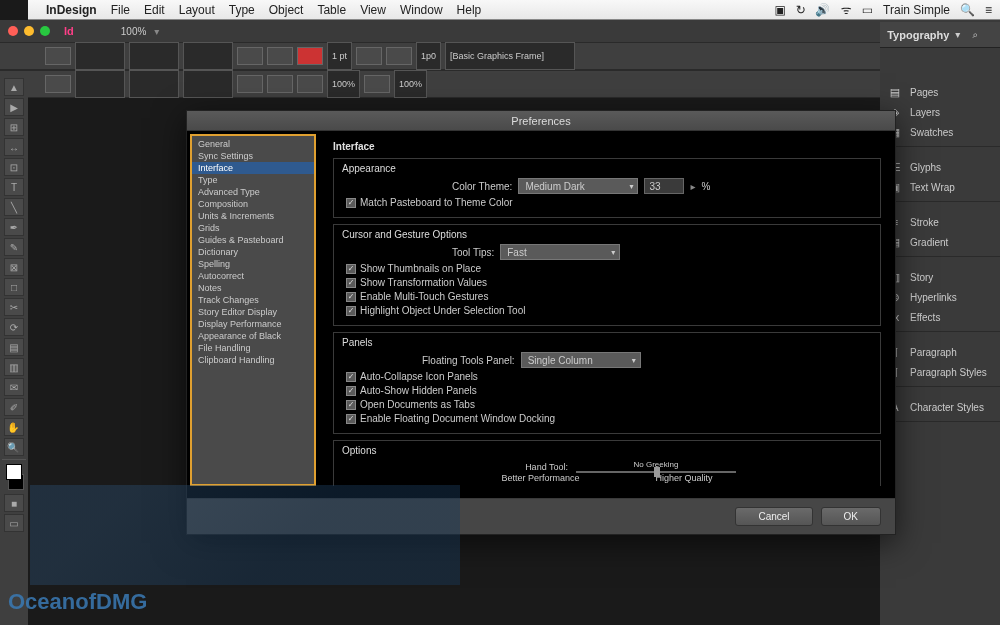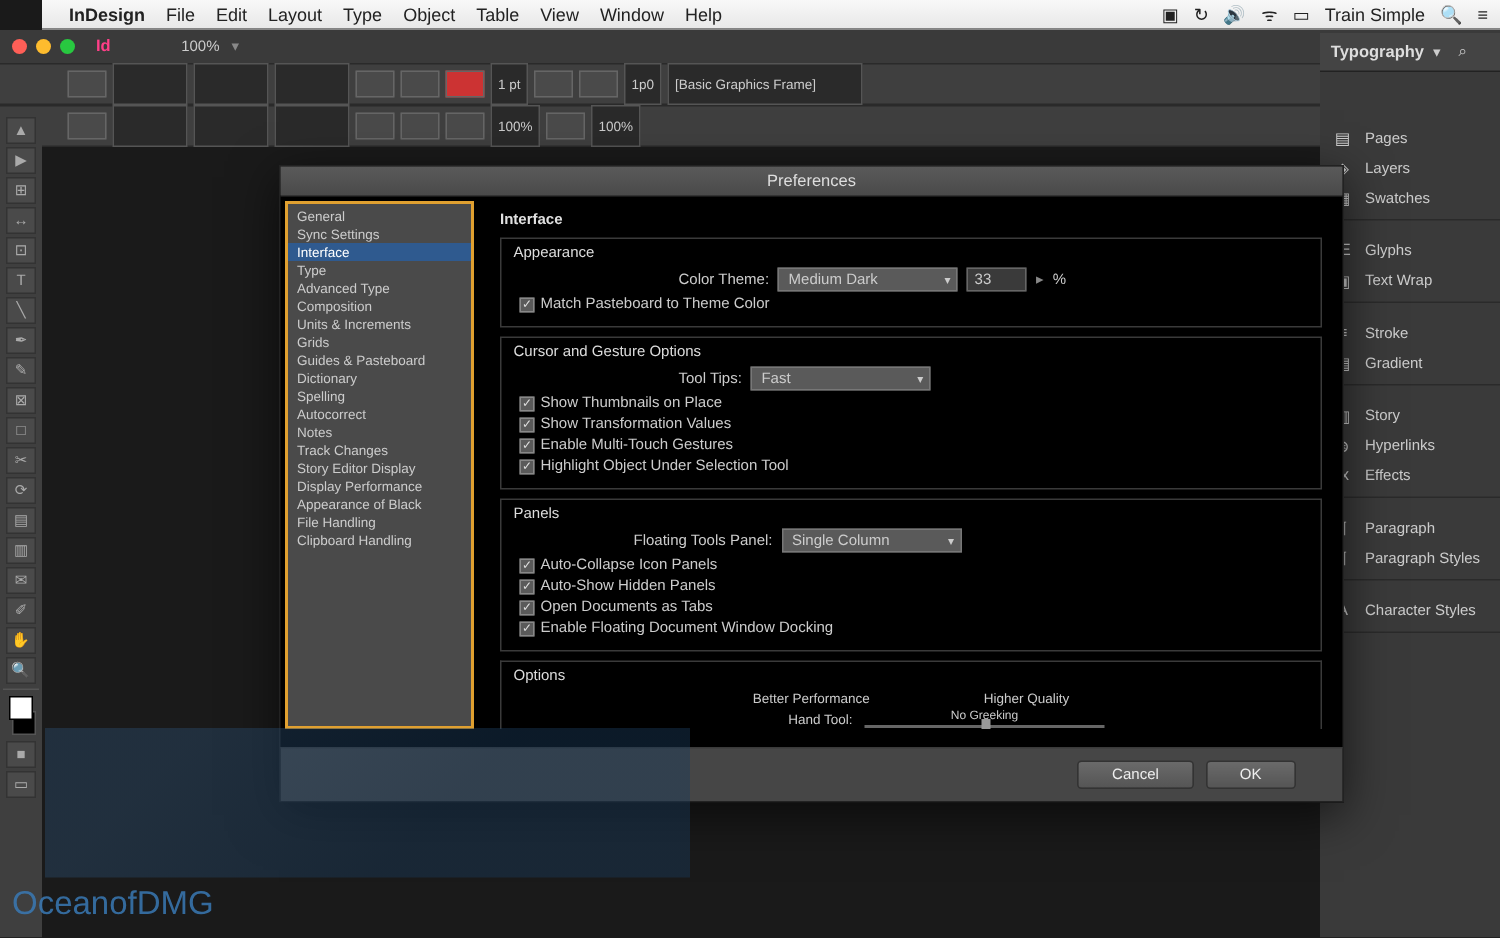--- a/index.html
+++ b/index.html
@@ -56,25 +56,25 @@
 .row { display:flex; align-items:center; margin:3px 0; font-size:10px; gap:6px;}
 .row.indent { padding-left: 110px;}
 .chk { display:flex; align-items:center; gap:4px; margin:3px 0 3px 4px; font-size:10px;}
 .chk .box { width:10px; height:10px; background:#5a5a5a; border:1px solid #888; display:flex; align-items:center; justify-content:center; font-size:8px; color:#ddd;}
 .dd { background:#5a5a5a; border:1px solid #777; height:16px; padding:0 18px 0 6px; position:relative; font-size:10px; display:flex; align-items:center; min-width:120px;}
 .dd::after { content:"▾"; position:absolute; right:4px; font-size:8px;}
 .num-field { background:#3a3a3a; border:1px solid #666; width:40px; height:16px; padding:0 4px; font-size:10px; display:flex; align-items:center;}
 .slider-row { display:flex; align-items:center; gap:8px; font-size:9px; justify-content:center;}
 .slider-track { width:160px; height:2px; background:#666; position:relative;}
 .slider-thumb { position:absolute; width:6px; height:10px; background:#999; top:-4px; left:78px;}
-.dialog-footer { height:36px; display:flex; justify-content:flex-end; align-items:center; gap:8px; padding-right:31px; border-top:1px solid #3a3a3a; background:#464646;}
+.dialog-footer { height:36px; display:flex; justify-content:flex-end; align-items:center; gap:8px; padding-right:14px; border-top:1px solid #3a3a3a; background:#464646;}
 .btn { background: linear-gradient(#6a6a6a,#555); border:1px solid #333; padding: 3px 22px; font-size:10px; color:#eee; border-radius:3px; cursor:pointer;}
 
 
-.watermark { position:absolute; left:8px; bottom:10px; color:#3a7ab5; font-size:22px; font-weight:normal; opacity:0.85;}
+.watermark { position:absolute; left:8px; bottom:10px; color:#3a7ab5; font-size:22px; font-weight:bold; opacity:0.85;}
 .desktop-ghost { position:absolute; left:30px; bottom:40px; width:430px; height:100px; background: linear-gradient(135deg, #2a4a6a 20%, #1a3a5a 60%); opacity:0.45; }
 </style>
 </head>
 <body>
 
 <div class="mac-menubar">
   <span class="apple"></span>
   <span class="app-name">InDesign</span>
   <span class="menu-item">File</span>
   <span class="menu-item">Edit</span>
@@ -337,34 +337,34 @@
             <span>Open Documents as Tabs</span>
           </div>
         <div class="chk">
             <span class="box">✓</span>
             <span>Enable Floating Document Window Docking</span>
           </div>
       </div>
 
       <div class="section" style="border-bottom:none">
         <div class="section-title">Options</div>
-        <div class="slider-row">
-          <span>Better Performance</span>
-          <span style="width:60px"></span>
-          <span>Higher Quality</span>
-        </div>
         <div class="slider-row" style="margin-top:2px">
           <span style="width:90px;text-align:right">Hand Tool:</span>
           <div style="position:relative">
             <div style="text-align:center;font-size:8px;margin-bottom:2px">No Greeking</div>
             <div class="slider-track">
                 <div class="slider-thumb"></div>
               </div>
           </div>
         </div>
+        <div class="slider-row">
+          <span>Better Performance</span>
+          <span style="width:60px"></span>
+          <span>Higher Quality</span>
+        </div>
 
       </div>
     </div>
   </div>
   <div class="dialog-footer">
     <div class="btn">Cancel</div>
     <div class="btn">OK</div>
   </div>
 </div>
 

